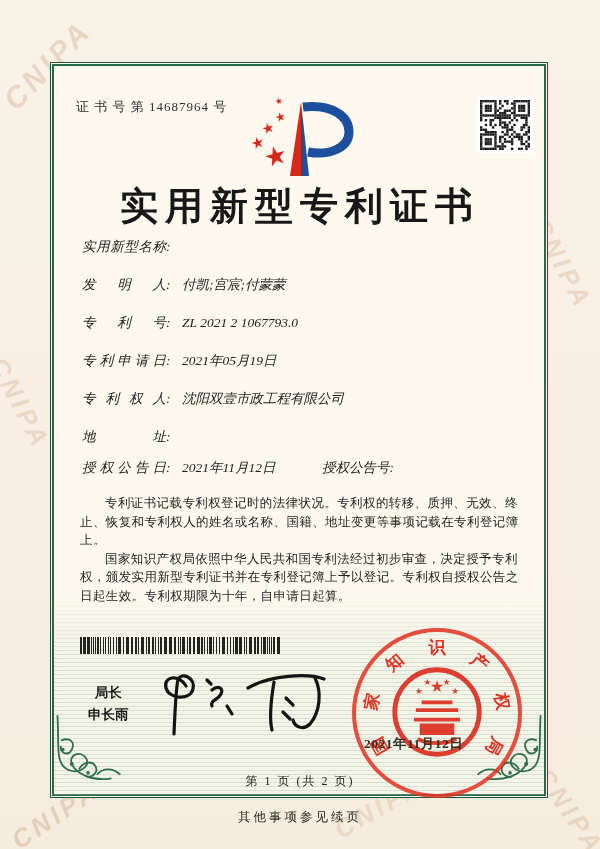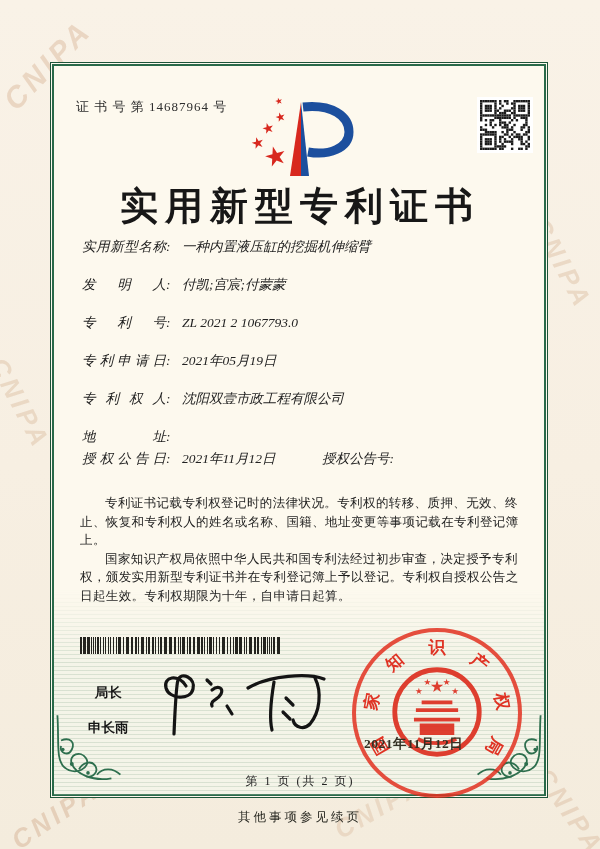--- a/index.html
+++ b/index.html
@@ -34,38 +34,38 @@
   .cert-no{ position:absolute; left:76px; top:98px; z-index:4; font-size:13px; color:#2e2e2e; letter-spacing:1px; }
   .logo{ position:absolute; left:236px; top:94px; width:132px; height:84px; z-index:4; }
   .logo .star{ position:absolute; color:#d8281e; line-height:1; transform:rotate(-15deg); }
   .qr{ position:absolute; left:477px; top:97px; width:56px; height:56px; background:#fff; padding:3px; z-index:4; }
   .qr svg{ width:100%; height:100%; display:block; fill:#1a1a1a; }
   .title{ position:absolute; left:0; right:0; top:181px; z-index:4; text-align:center;
           font-size:38px; font-weight:bold; letter-spacing:7px; color:#171717; }
   
   .fields{ position:absolute; left:82px; top:237px; width:448px; z-index:4; font-size:13.5px; line-height:19px;font-style:italic; }
   .row{ display:flex; margin-bottom:19px; }
-  .row.addr{ margin-bottom:3px; }
+  .row.addr{ margin-bottom:12px; }
   .lbl{ width:84px; flex:0 0 84px; text-align:justify; text-align-last:justify; color:#1d1d1d; }
   .colon{ width:16px; flex:0 0 16px; }
   .val{ flex:1; color:#222; }
   .val.fixed{ flex:0 0 140px; }
   .lbl2{ flex:0 0 auto; color:#1d1d1d; }
   
   .paras{ position:absolute; left:80px; top:494px; width:444px; z-index:4;
           font-size:12.5px; line-height:18.5px; letter-spacing:.4px; color:#1e1e1e; }
   .paras p{ text-indent:2em; }
   
   .barcode{ position:absolute; left:80px; top:637px; width:206px; height:17px; z-index:4; }
   .barcode svg{ width:100%; height:100%; display:block; fill:#24241f; }
   
   .signoff{ position:absolute; left:88px; top:684px; z-index:4;
             font-family:"Liberation Sans","DejaVu Sans",sans-serif; font-size:13.5px;
             font-weight:600; color:#161616;text-align:center; }
-  .signoff .name{ margin-top:17px;font-family:Liberation Mono, monospace; }
+  .signoff .name{ margin-top:4px;font-family:Liberation Mono, monospace; }
   .signature{ position:absolute; left:150px; top:660px; width:195px; height:84px; z-index:4; }
   
   .seal{ position:absolute; left:352px; top:628px; width:170px; height:170px; z-index:3;
          border:4px solid rgba(226,48,32,.85); border-radius:50%; }
   .seal-arc span{ position:absolute; left:50%; top:50%; font-size:17px; font-weight:bold;
          color:rgba(222,40,25,.95); }
   .emblem{ position:absolute; left:33px; top:30px; width:96px; height:100px; opacity:.92; }
   .seal-date{ position:absolute; left:364px; top:735px; width:150px; z-index:4;
          font-size:13.5px; font-weight:600; color:#343023; letter-spacing:.5px; }
   
@@ -365,21 +365,20 @@
         <rect x="19" y="20" width="1" height="1"></rect>
       </svg>
     </div>
 
   <div class="title">实用新型专利证书</div>
 
   <div class="fields">
     <div class="row">
       <span class="lbl">实用新型名称</span>
         <span class="colon">:</span>
-      <span class="val">一种内置液压缸的挖掘机伸缩臂</span>
     </div>
     <div class="row">
       <span class="lbl">发明人</span>
         <span class="colon">:</span>
       <span class="val">付凯;宫宸;付蒙蒙</span>
     </div>
     <div class="row">
       <span class="lbl">专利号</span>
         <span class="colon">:</span>
       <span class="val">ZL 2021 2 1067793.0</span>

